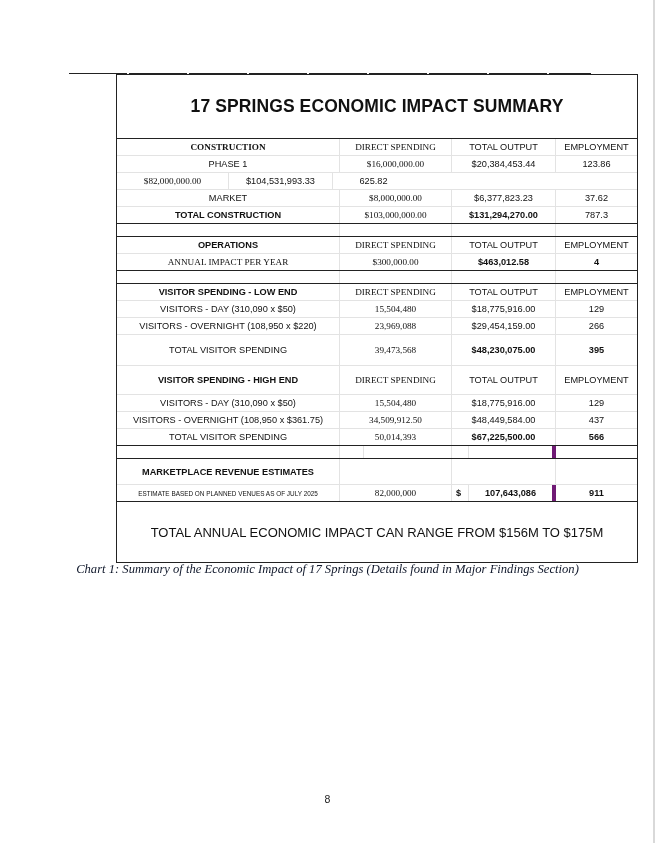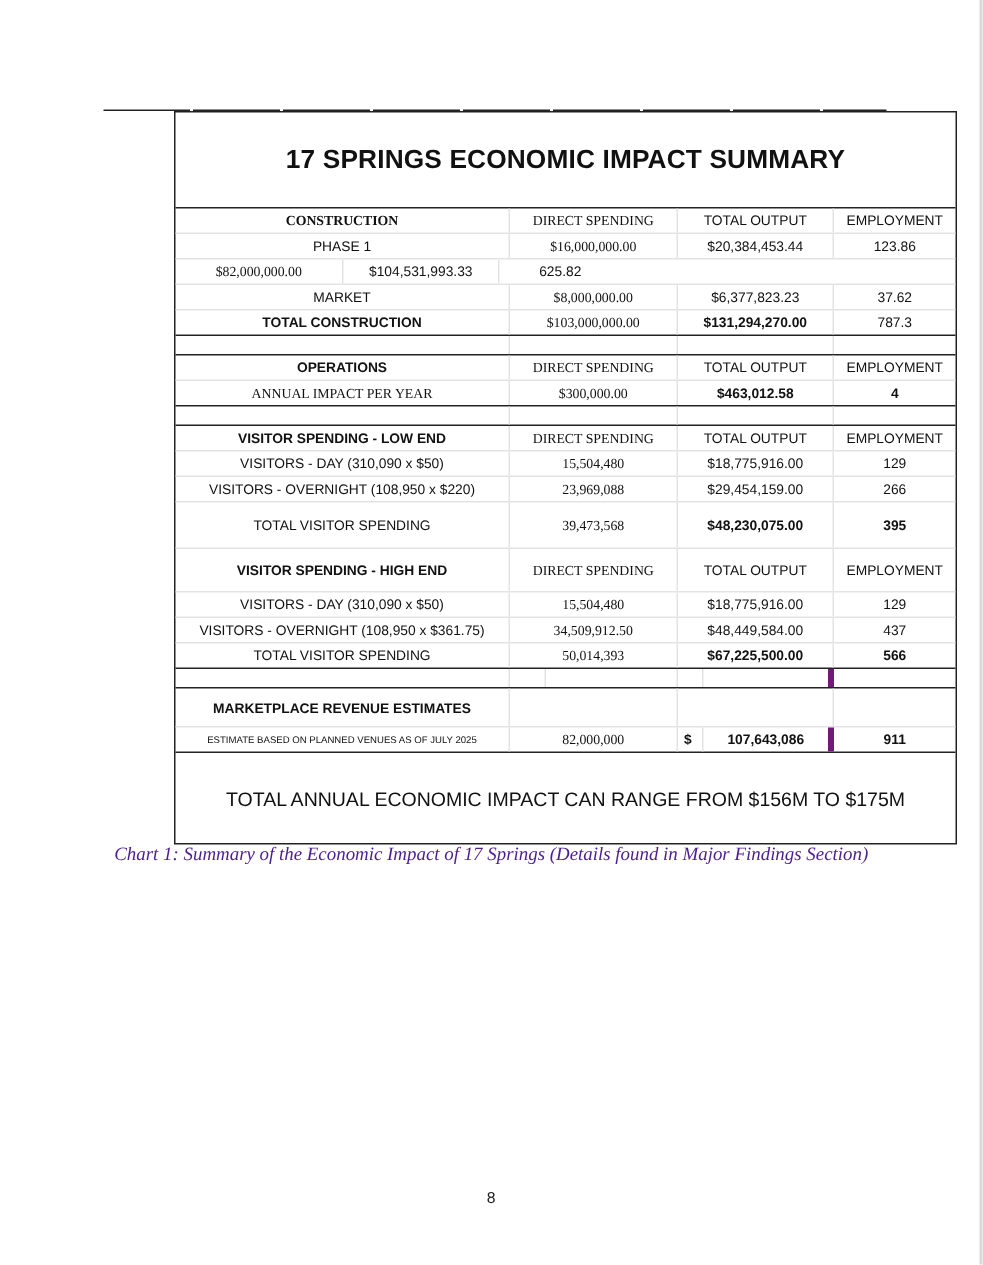--- a/index.html
+++ b/index.html
@@ -22,21 +22,21 @@
   .c4 { width:81px; }
   .c2a { width:24px; border-right:1px solid #e3e3e3; }
   .c2b { width:88px; border-right:1px solid #e3e3e3; }
   .c3a { width:17px; border-right:1px solid #e3e3e3; justify-content:flex-start; padding-left:4px; font-weight:bold; }
   .c3b { width:87px; border-right:4px solid #701a75; }
   .b { font-weight:bold; }
   .serif { font-family:"Liberation Serif", serif; }
   .small { font-size:6.4px; }
   .total { height:60px; display:flex; align-items:center; justify-content:center; font-size:13px; font-weight:normal; }
   .caption { position:absolute; left:0; width:655px; top:562px; text-align:center;
-             font-family:"Liberation Serif", serif; font-style:italic; font-size:12.6px; color:#4c1d95; }
+             font-family:"Liberation Serif", serif; font-style:italic; font-size:12.6px; color:#0f172a; }
   .pagenum { position:absolute; left:0; width:655px; top:793px; text-align:center; font-size:10.5px; color:#222; }
 </style>
 </head>
 <body>
 
 <div class="page-edge"></div>
 <div class="topdash"></div>
 
 <div class="tbl">
   <div class="title">17 SPRINGS ECONOMIC IMPACT SUMMARY</div>

